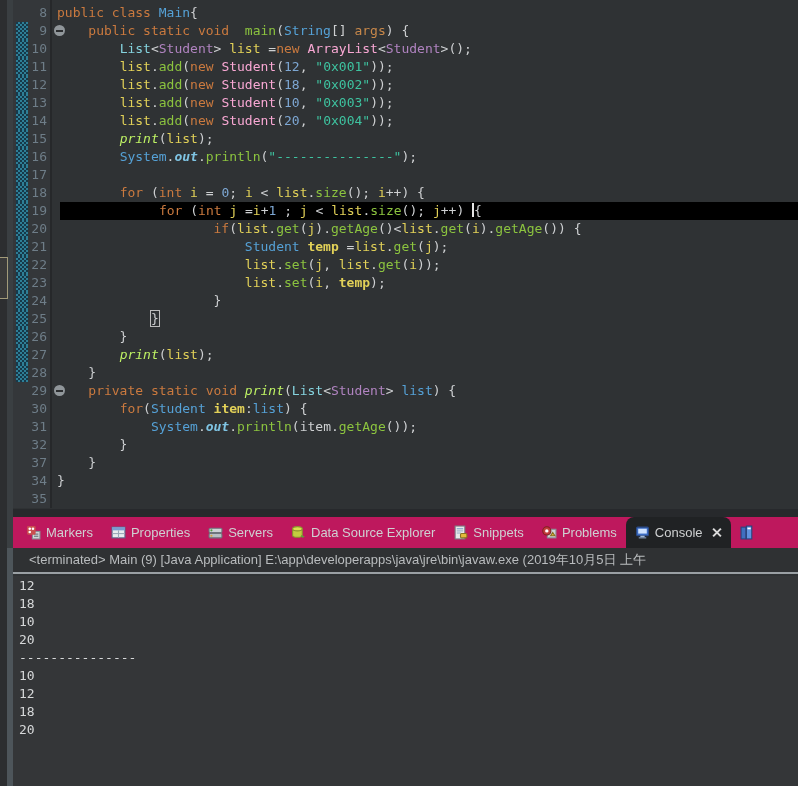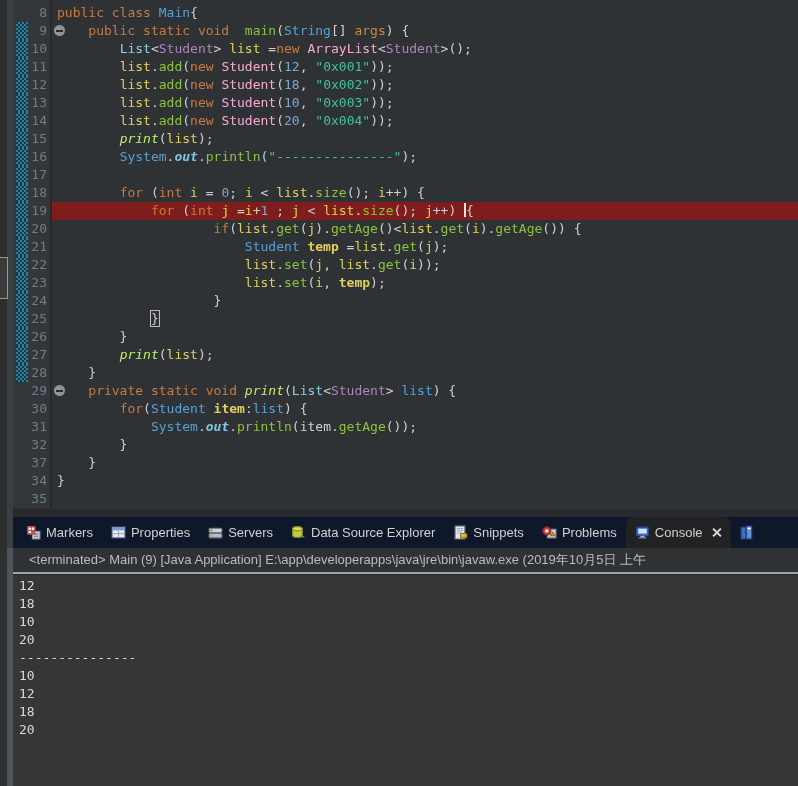--- a/index.html
+++ b/index.html
@@ -15,35 +15,35 @@
   
   .editor{position:absolute;left:13px;top:0;width:785px;height:509px;background:#2f3234;overflow:hidden;}
   .lines{position:absolute;left:0;top:-14px;width:100%;}
   .row{position:relative;display:flex;height:18px;font:13px/18px "DejaVu Sans Mono",monospace;white-space:pre;}
   .gut{display:flex;background:#34373a;flex:0 0 39px;}
   .gsp{width:3px;height:18px;}
   .diff{width:12px;height:18px;}
   .diff.on{background:repeating-conic-gradient(#2e7f97 0% 25%,#16394a 0% 50%) 0 0/4px 4px;}
   .num{width:24px;text-align:right;padding-right:3px;color:#6e7d88;border-right:2px solid #26282a;}
   .codearea{flex:1;padding-left:5px;color:#ced0d2;}
-  .row.current .codearea{background:#7f1d1d;}
+  .row.current .codearea{background:#000000;margin-left:8px;}
   .fold{position:absolute;left:41px;top:3px;width:11px;height:11px;border-radius:50%;background:#90969a;z-index:3;}
   .fold::after{content:"";position:absolute;left:2px;top:5px;width:7px;height:1.5px;background:#2b2d2f;}
   
   .t-kw{color:#cb7a3f;} .t-cls{color:#55a1d6;} .t-typ{color:#85d3de;} .t-gen{color:#b083c0;}
   .t-lime{color:#f9a8d4;} .t-met{color:#8cc43f;} .t-si{color:#bef264;font-style:italic;}
   .t-out{color:#7fc4e3;font-weight:bold;font-style:italic;} .t-var{color:#e2d158;}
   .t-varb{color:#e2d158;font-weight:bold;} .t-par{color:#c8884a;} .t-num{color:#7da7d3;}
   .t-str{color:#3ec3a0;} .t-pln{color:#ced0d2;}
   .t-boxed{color:#ced0d2;outline:1px solid #bdbdbd;}
   .cursor{display:inline-block;width:2px;height:14px;background:#e6e6e6;vertical-align:-2px;}
   
   .sash{position:absolute;left:0;top:509px;width:798px;height:8px;background:#27292c;}
   
-  .tabbar{position:absolute;left:13px;top:517px;width:785px;height:31px;background:#0f172a;
+  .tabbar{position:absolute;left:13px;top:517px;width:785px;height:31px;background:#be185d;
           display:flex;align-items:center;padding-left:4px;overflow:hidden;
           font-family:"Liberation Sans","DejaVu Sans",sans-serif;}
   .tab{display:flex;align-items:center;gap:5px;color:#cfd1d2;font-size:13px;height:31px;
        padding:0 9px;flex:0 0 auto;}
   .tab.active{background:#202224;border-radius:8px 8px 0 0;justify-content:center;}
   .tab .ticon{width:15px;height:15px;flex:0 0 15px;}
   .closex{position:relative;width:11px;height:11px;margin-left:3px;}
   .closex::before,.closex::after{content:"";position:absolute;left:5px;top:0;width:2px;height:11px;background:#dcdcdc;}
   .closex::before{transform:rotate(45deg);} .closex::after{transform:rotate(-45deg);}
   

